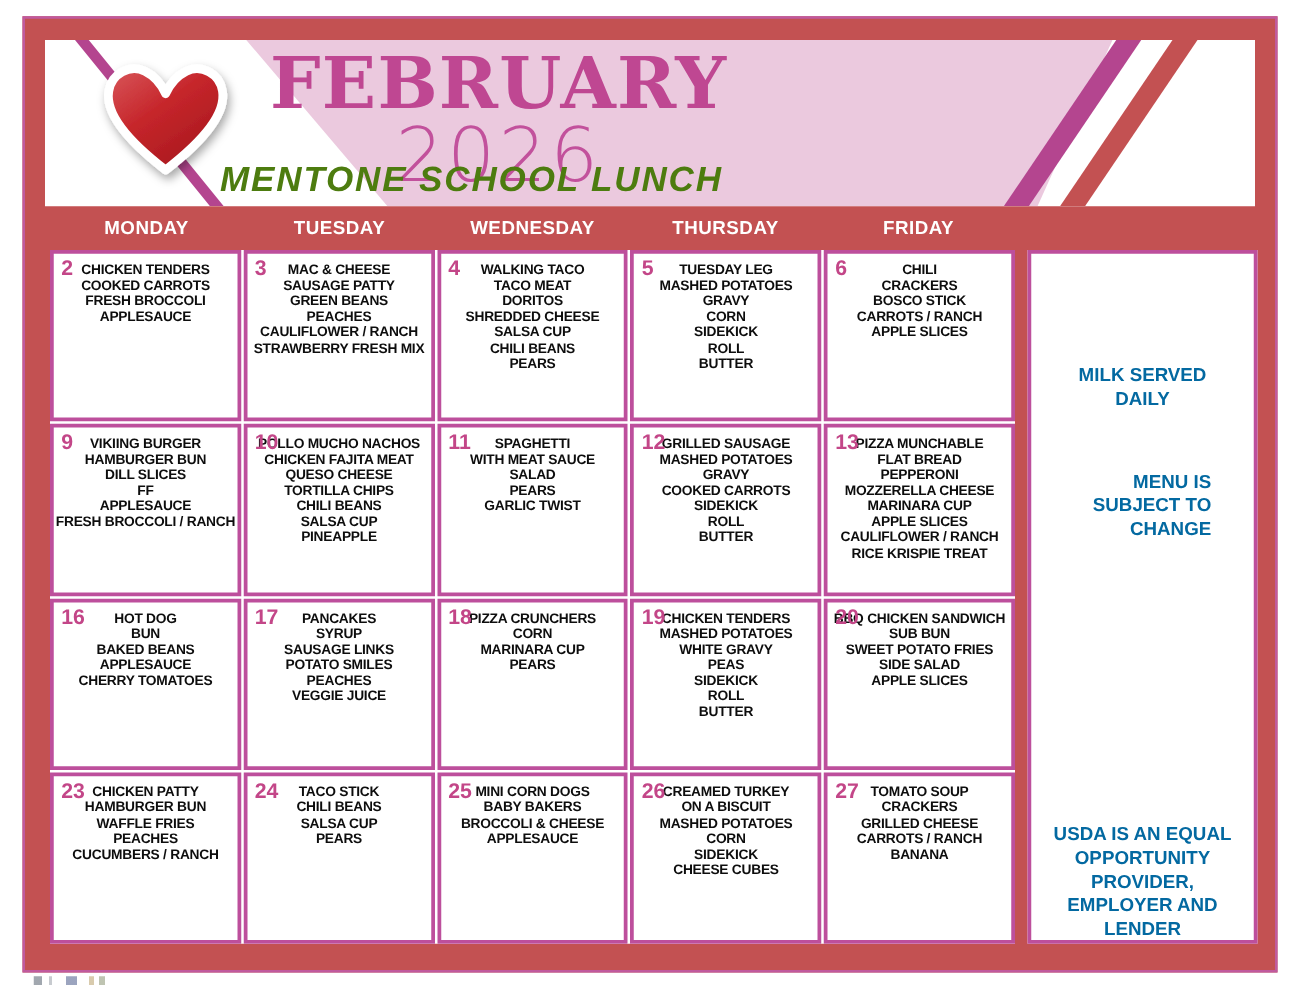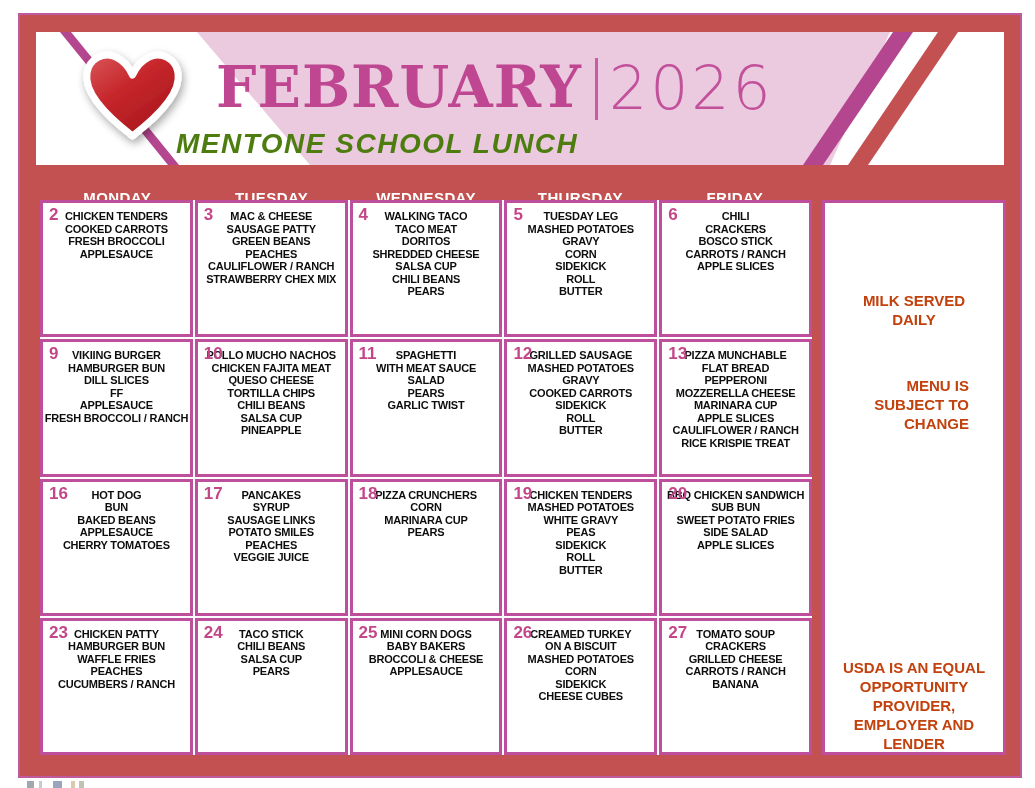--- a/index.html
+++ b/index.html
@@ -14,22 +14,22 @@
     background:#c35152;
     border:2px solid #c05a9e;
   }
   
   .header-band {
     position:absolute; left:16px; top:17px; width:968px; height:133px;
     background:#ffffff; overflow:hidden;
   }
   .header-decor { position:absolute; left:0; top:0; }
   .title-row {
-    position:absolute; left:180px; top:26px; height:80px;
-    display:flex; align-items:flex-start;
+    position:absolute; left:180px; top:6px; height:80px;
+    display:flex; align-items:center;flex-direction:column;
   }
   .month {
     font-family:"DejaVu Serif", serif;
     font-weight:bold; font-size:57px; letter-spacing:1px;
     color:#bf4792; line-height:1;
   }
   .title-divider {
     width:3px; height:62px; background:#c75da4; margin:0 11px 0 13px;
   }
   .year {
@@ -40,21 +40,20 @@
   .subtitle {
     position:absolute; top:96px; left:140px; width:720px;
     text-align:left;
     font-weight:bold; font-style:italic; font-size:28px; letter-spacing:1.5px;
     color:#4d7c0f; white-space:nowrap;
   }
   
   .weekday-row {
     position:absolute; left:20px; top:150px; width:772px; height:35px;
     display:flex;
-    margin-top:15px;
   }
   .weekday {
     flex:1 1 0; display:flex; align-items:center; justify-content:center;
     color:#ffffff; font-weight:bold; font-size:15px; letter-spacing:0.4px;
   }
   
   .grid {
     position:absolute; left:20px; top:185px; width:772px; height:555px;
     display:grid; grid-template-columns:repeat(5,1fr); grid-template-rows:repeat(4,1fr);
     gap:2px; background:#ffffff;
@@ -74,21 +73,21 @@
     letter-spacing:-0.2px; color:#0d0d0d;
   }
   
   .sidebar {
     position:absolute; left:802px; top:185px; width:184px; height:555px;
     background:#ffffff; border:3px solid #bd4f9c; box-sizing:border-box;
   }
   .side-note {
     position:absolute; left:0; width:100%; box-sizing:border-box;
     text-align:center; font-weight:bold; font-size:15px; line-height:19px;
-    color:#c2410c;
+    color:#0369a1;
   }
   .side-note.n1 { top:88px;  padding:0 28px; }
   .side-note.n2 { top:173px; padding:0 34px;text-align:right; }
   .side-note.n3 { top:455px; padding:0 10px; }
   
   .cropped-footnote {
     position:absolute; left:27px; top:781px; width:100px; height:7px;
     background:
       linear-gradient(90deg,
         #55606e 0 7px, transparent 7px 12px,
@@ -157,21 +156,21 @@
         </div>
       </div>
       <div class="cell">
         <span class="date-num">3</span>
         <div class="menu">
           <div class="menu-line">MAC &amp; CHEESE</div>
           <div class="menu-line">SAUSAGE PATTY</div>
           <div class="menu-line">GREEN BEANS</div>
           <div class="menu-line">PEACHES</div>
           <div class="menu-line">CAULIFLOWER / RANCH</div>
-          <div class="menu-line">STRAWBERRY CHEX MIX</div>
+          <div class="menu-line">STRAWBERRY FRESH MIX</div>
         </div>
       </div>
       <div class="cell">
         <span class="date-num">4</span>
         <div class="menu">
           <div class="menu-line">WALKING TACO</div>
           <div class="menu-line">TACO MEAT</div>
           <div class="menu-line">DORITOS</div>
           <div class="menu-line">SHREDDED CHEESE</div>
           <div class="menu-line">SALSA CUP</div>

